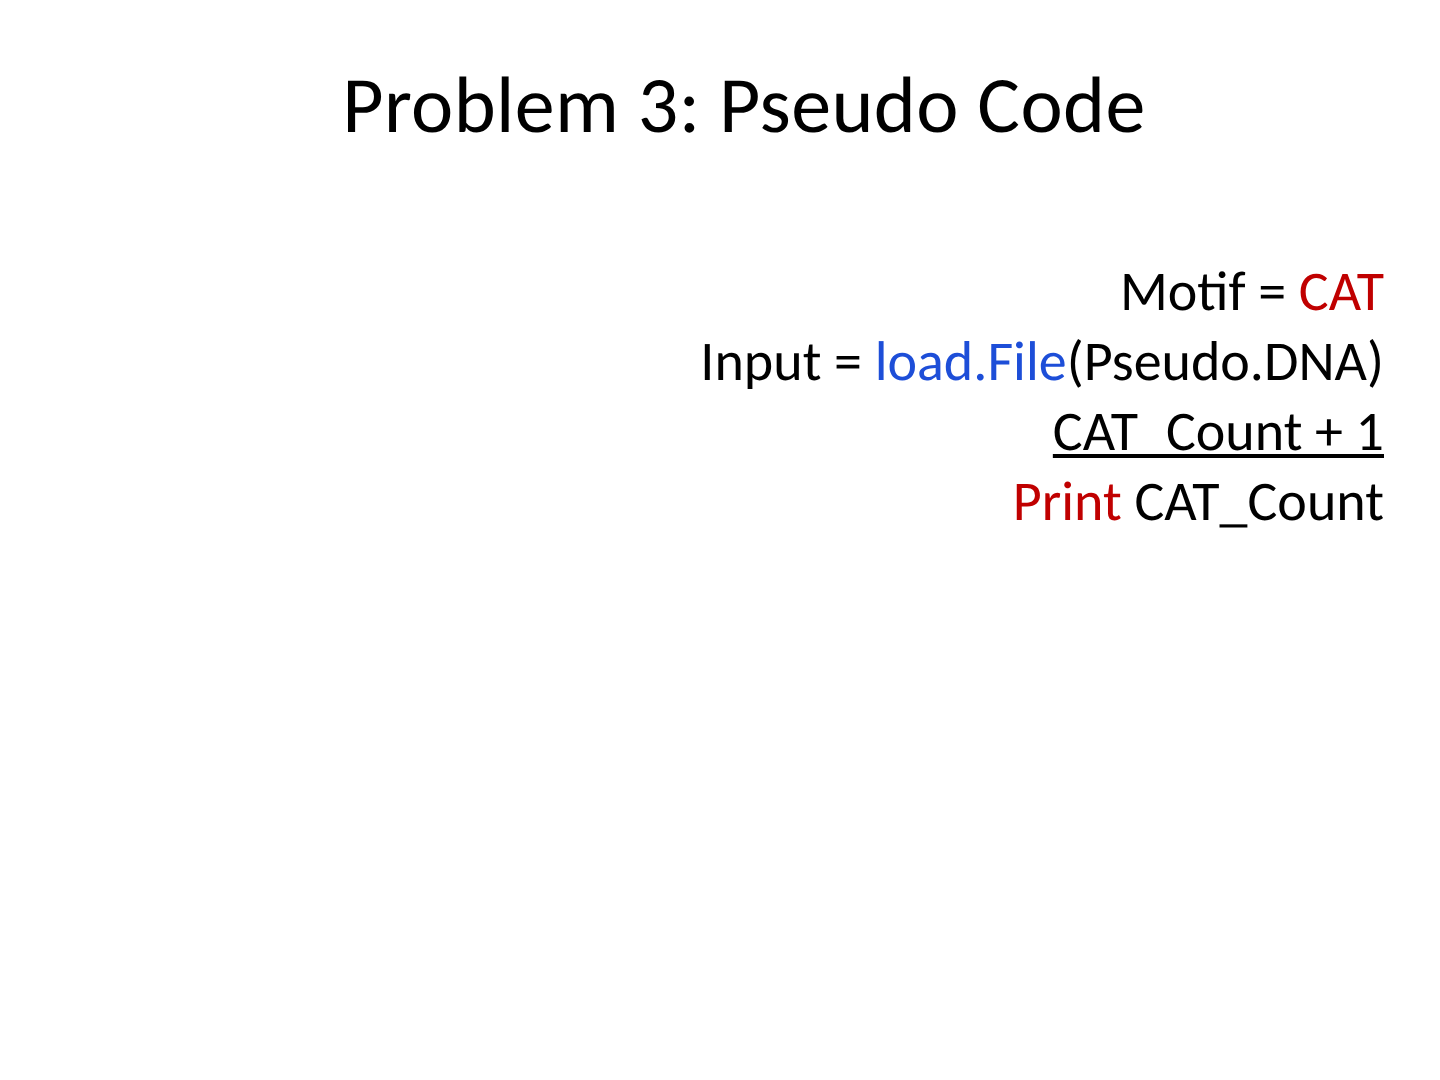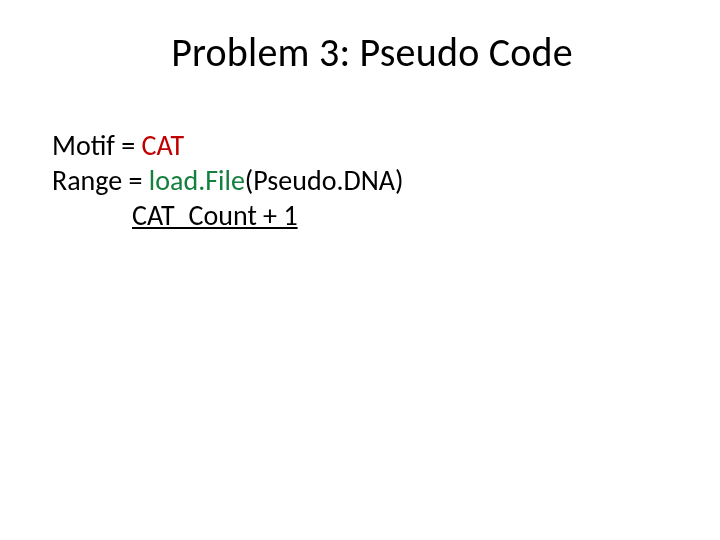--- a/index.html
+++ b/index.html
@@ -29,30 +29,31 @@
     letter-spacing: 0.2px;
   }
   .body {
     position: absolute;
     top: 128px;
     left: 40px;
     right: 40px;
     font-size: 28px;
     line-height: 1.25;
   }
-  .line { white-space: pre; }
+  .line { white-space: pre; text-align: right; }
   .indent1 { padding-left: 40px; }
   .indent2 { padding-left: 80px; text-decoration: underline; }
   .kw { color: #c00000; }
-  .fn { color: #15803d; } 
+  .fn { color: #1d4ed8; } 
 </style>
 </head>
 <body>
 
 <div class="slide">
   <div class="title">Problem 3: Pseudo Code</div>
 
   <div class="body">
     <div class="line"><span>Motif = </span><span class="kw">CAT</span></div>
-    <div class="line"><span>Range = </span><span class="fn">load.File</span><span>(Pseudo.DNA)</span></div>
+    <div class="line"><span>Input = </span><span class="fn">load.File</span><span>(Pseudo.DNA)</span></div>
     <div class="line indent2"><span>CAT_Count + 1</span></div>
+    <div class="line"><span class="kw">Print</span><span> CAT_Count</span></div>
   </div>
 </div>
 
 </body></html>

